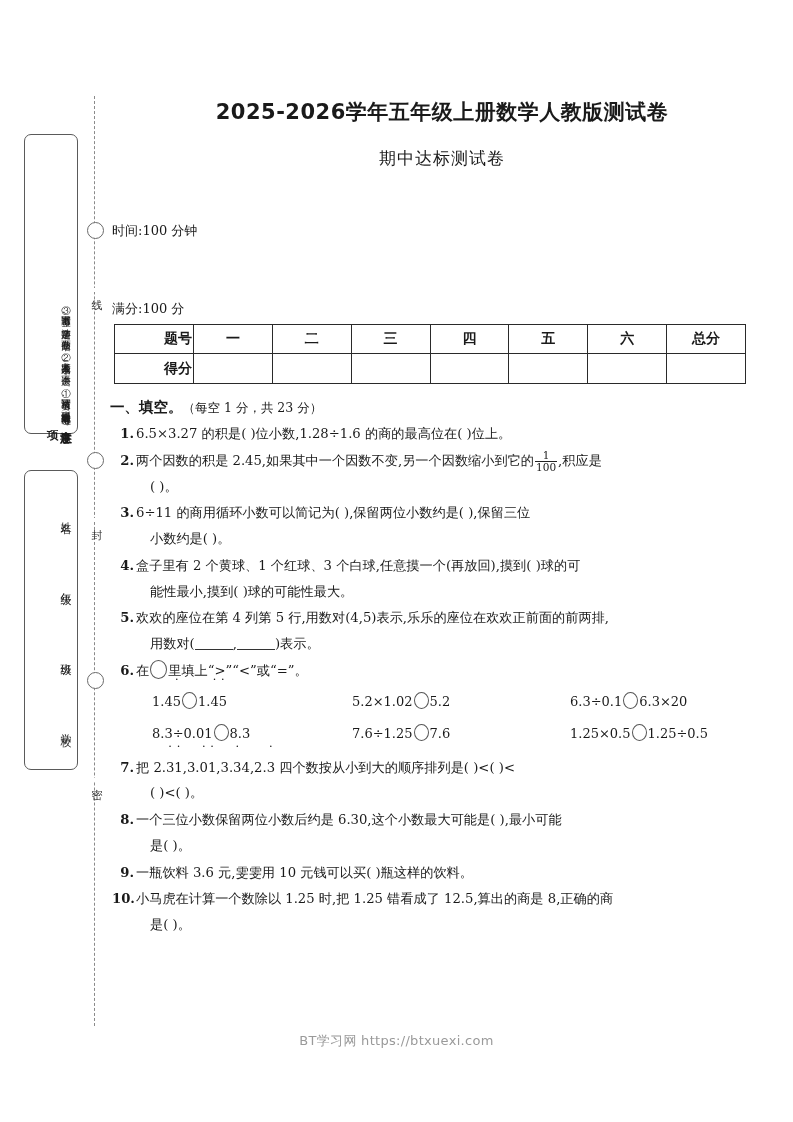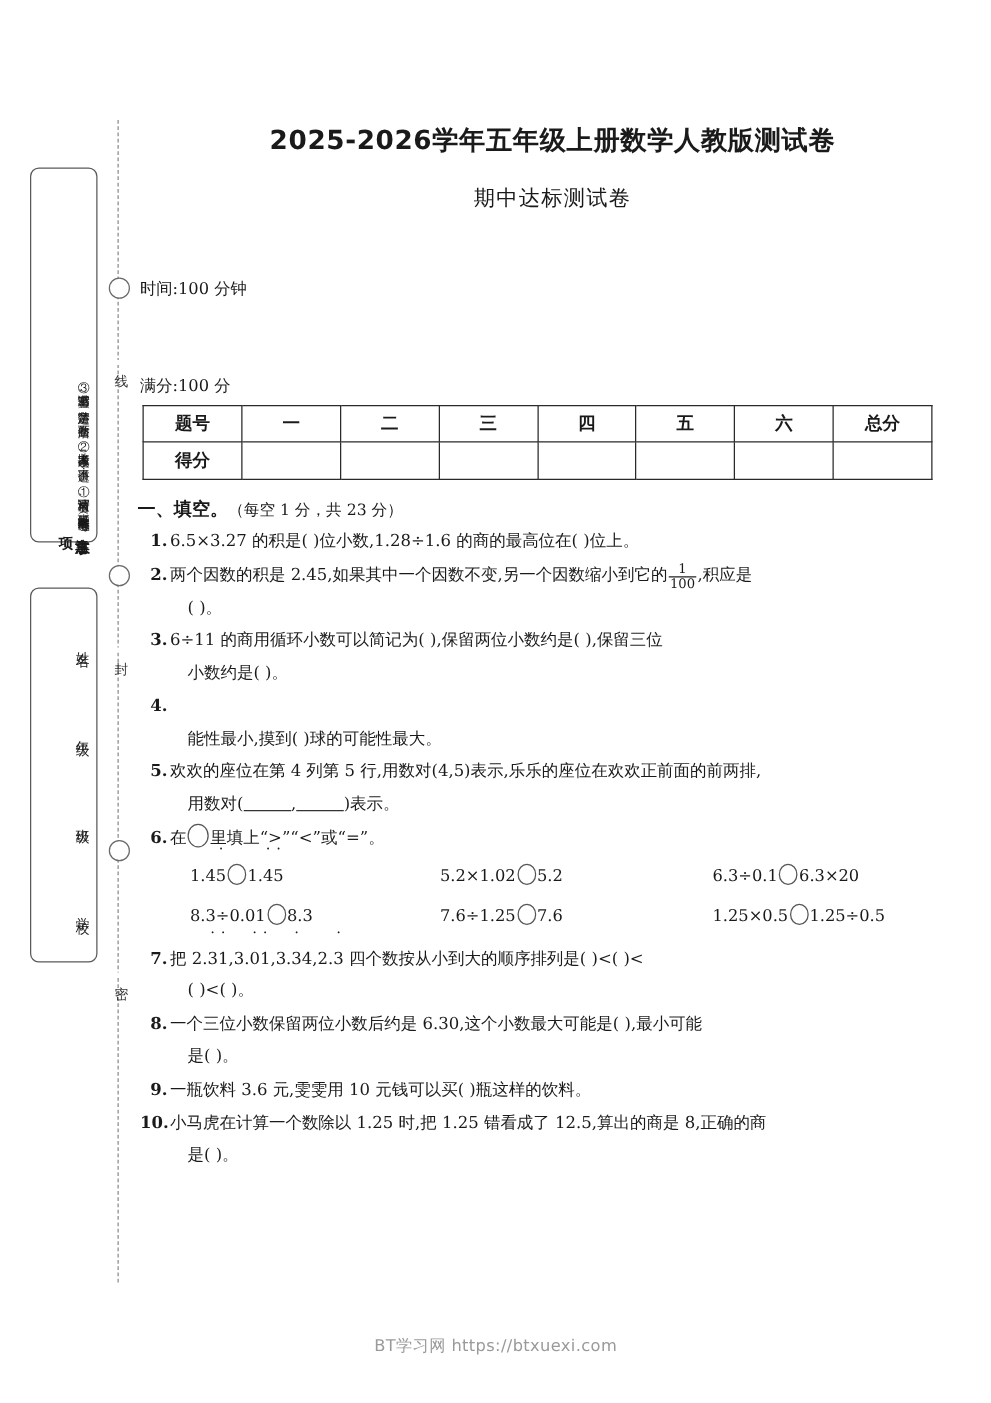--- a/index.html
+++ b/index.html
@@ -101,21 +101,21 @@
 
   table.score{
     border-collapse:collapse;width:632px;margin:0 0 0 2px;
     table-layout:fixed;
   }
   table.score td{
     border:1.1px solid #2a2a2a;
     height:26px;text-align:center;vertical-align:middle;
     font-size:14px;font-weight:bold;
   }
-  table.score td.lbl{width:76px;}
+  table.score td.lbl{width:76px;text-align:right;}
   table.score tr.scores td{height:27px;}
 
   .sec-head{
     font-weight:bold;font-size:14.5px;margin:14px 0 4px -2px;
   }
   .sec-head .pts{font-weight:normal;font-size:12.5px;text-align:right;}
 
   ol.qlist{list-style:none;margin:0;padding:0;}
   ol.qlist>li{
     display:flex;align-items:flex-start;
@@ -153,21 +153,21 @@
 
   .cmp-row{
     display:flex;font-size:13px;margin:4px 0 0 16px;line-height:2.2;
   }
   .cmp-row .cell{width:200px;flex:0 0 200px;}
   .cmp-row .cell:nth-child(2){width:218px;flex:0 0 218px;}
 
   .indent{margin-left:14px;}
 
   .footer{
-    position:absolute;left:0;right:0;top:1068px;
+    position:absolute;left:0;right:0;top:1032px;
     text-align:center;font-size:13px;color:#9a9a9a;
     font-family:"DejaVu Sans","Liberation Sans",sans-serif;
     letter-spacing:.3px;
   }
 </style>
 </head>
 <body>
 
 <div class="page">
 
@@ -274,20 +274,21 @@
         <span class="qbody">
           <span>6÷11 的商用循环小数可以简记为(        ),保留两位小数约是(        ),保留三位</span>
           <br>
           <span class="indent">小数约是(      )。</span>
         </span>
       </li>
 
       <li>
         <span class="qnum">4.</span>
         <span class="qbody">
+          <span>盒子里有 2 个黄球、1 个红球、3 个白球,任意摸一个(再放回),摸到(      )球的可</span>
           <br>
           <span class="indent">能性最小,摸到(       )球的可能性最大。</span>
         </span>
       </li>
 
       <li>
         <span class="qnum">5.</span>
         <span class="qbody">
           <span>欢欢的座位在第 4 列第 5 行,用数对(4,5)表示,乐乐的座位在欢欢正前面的前两排,</span>
           <br>

